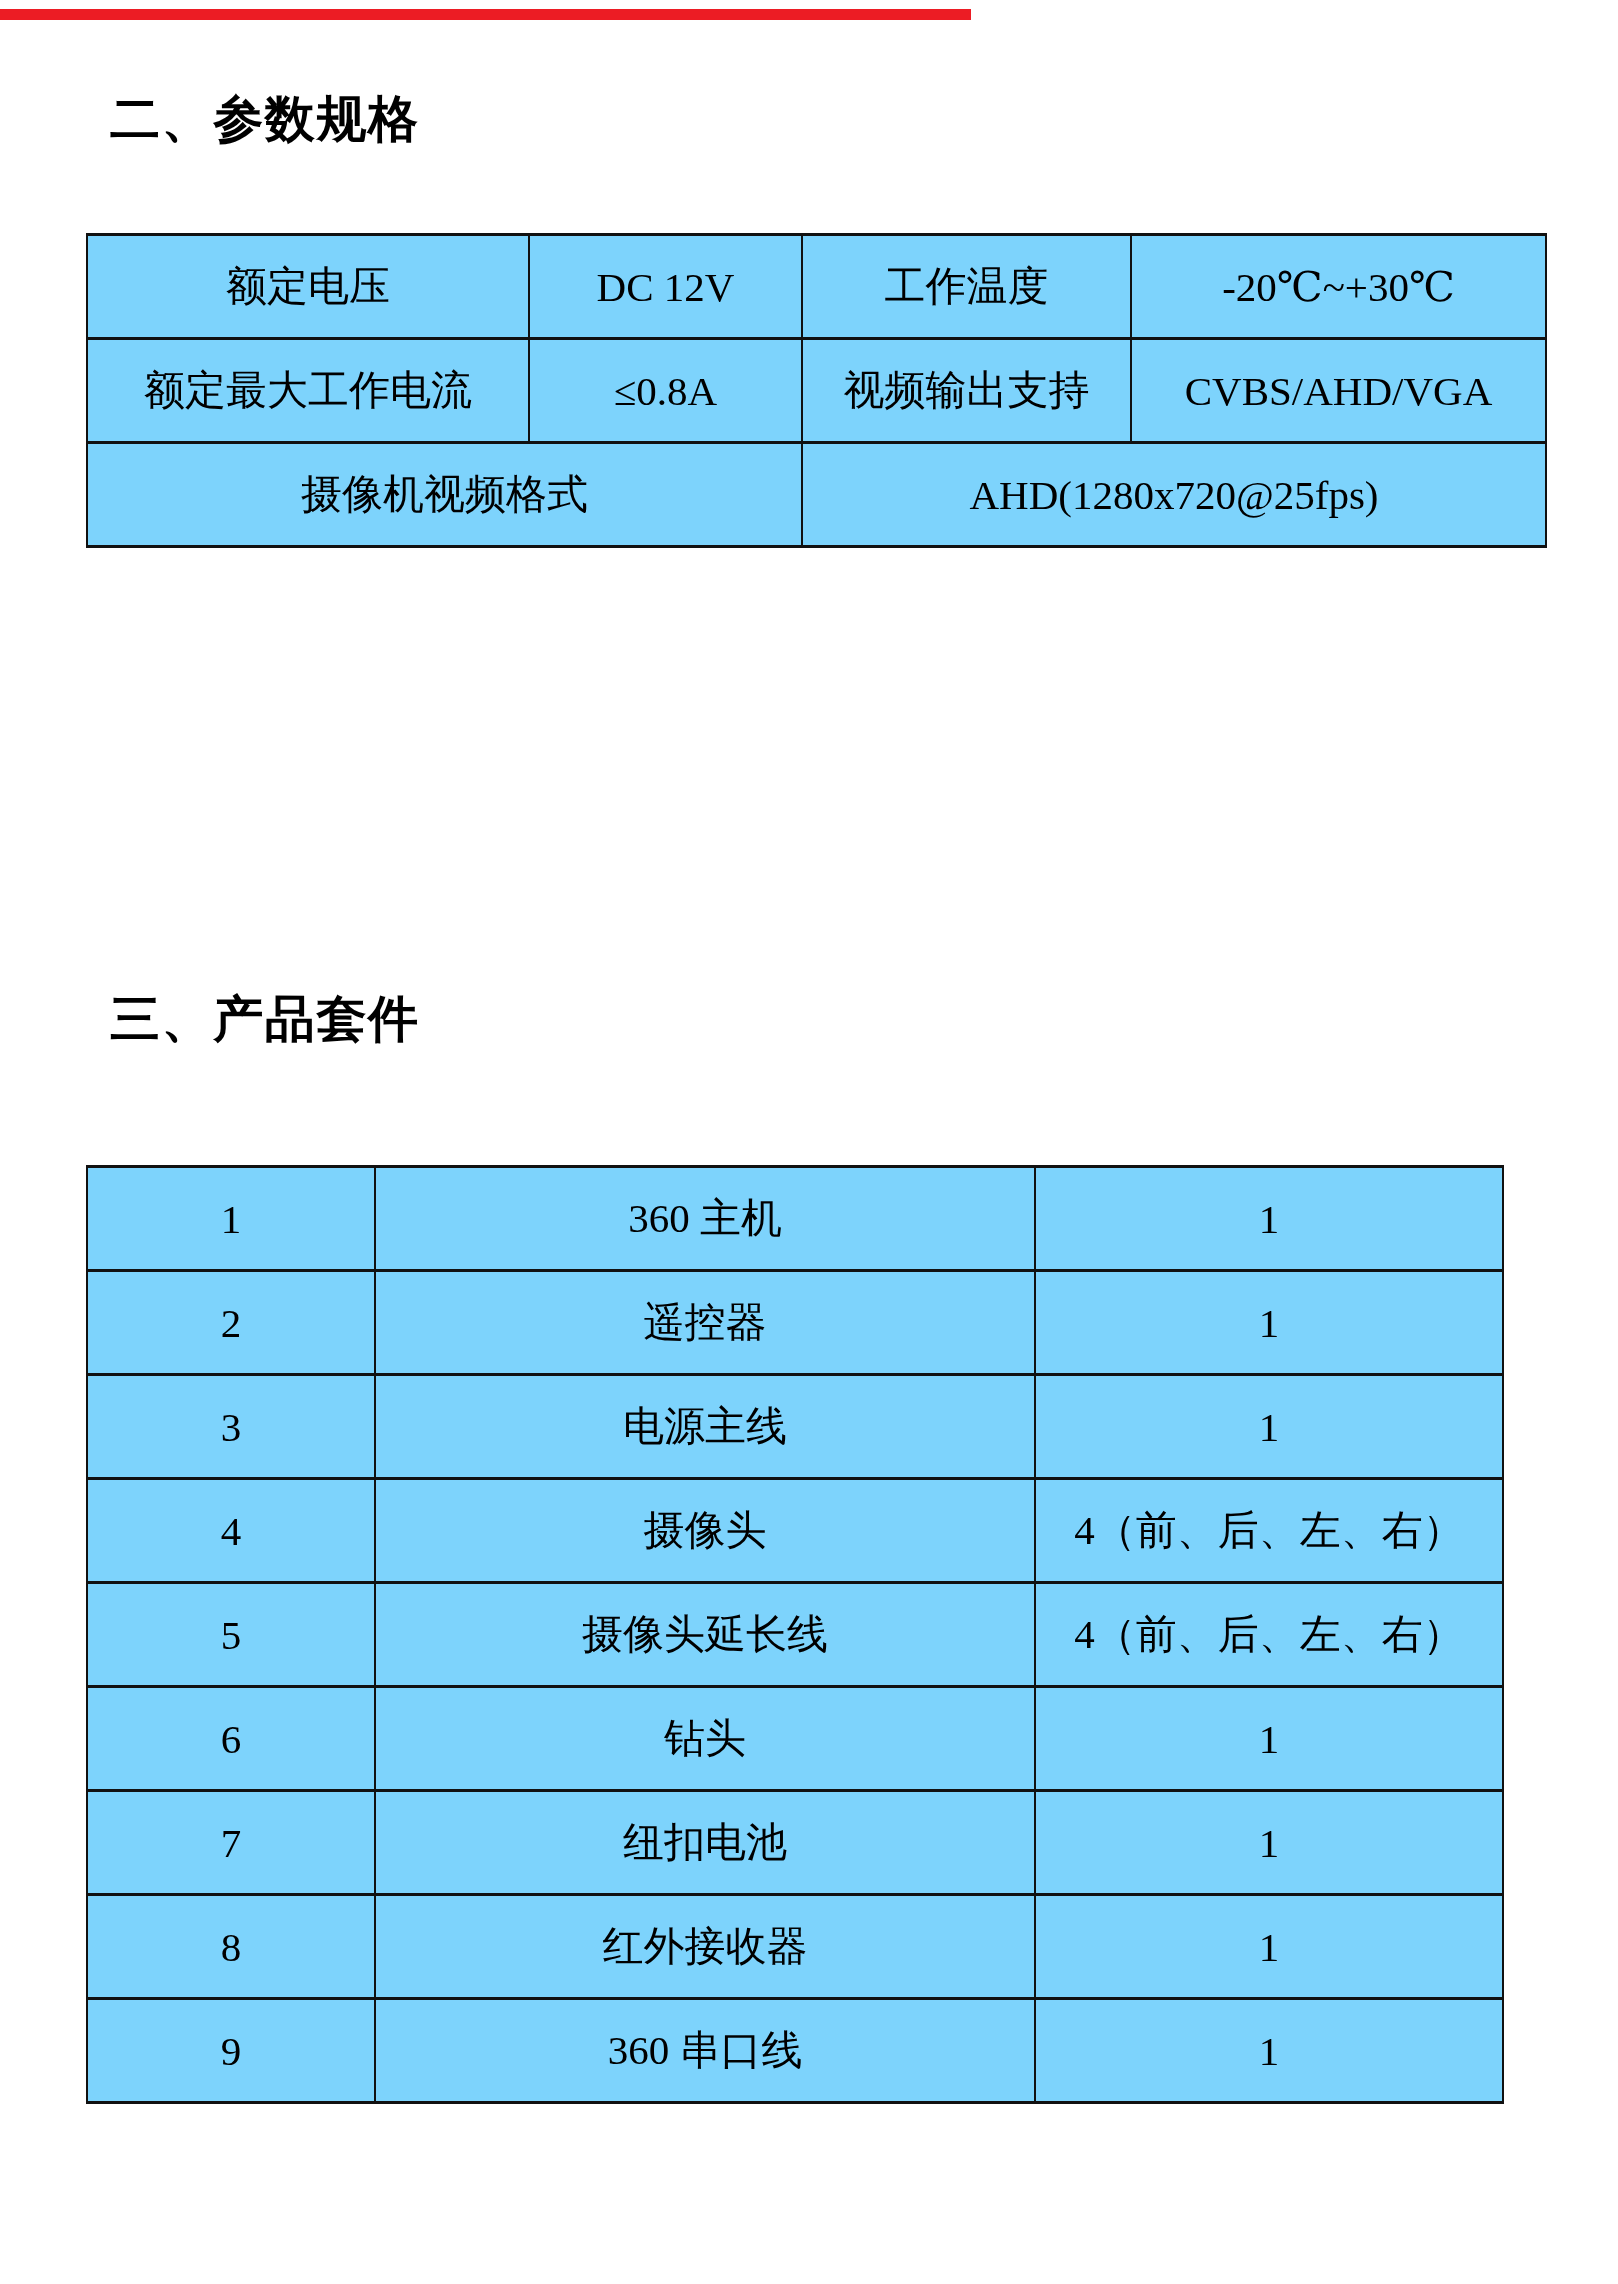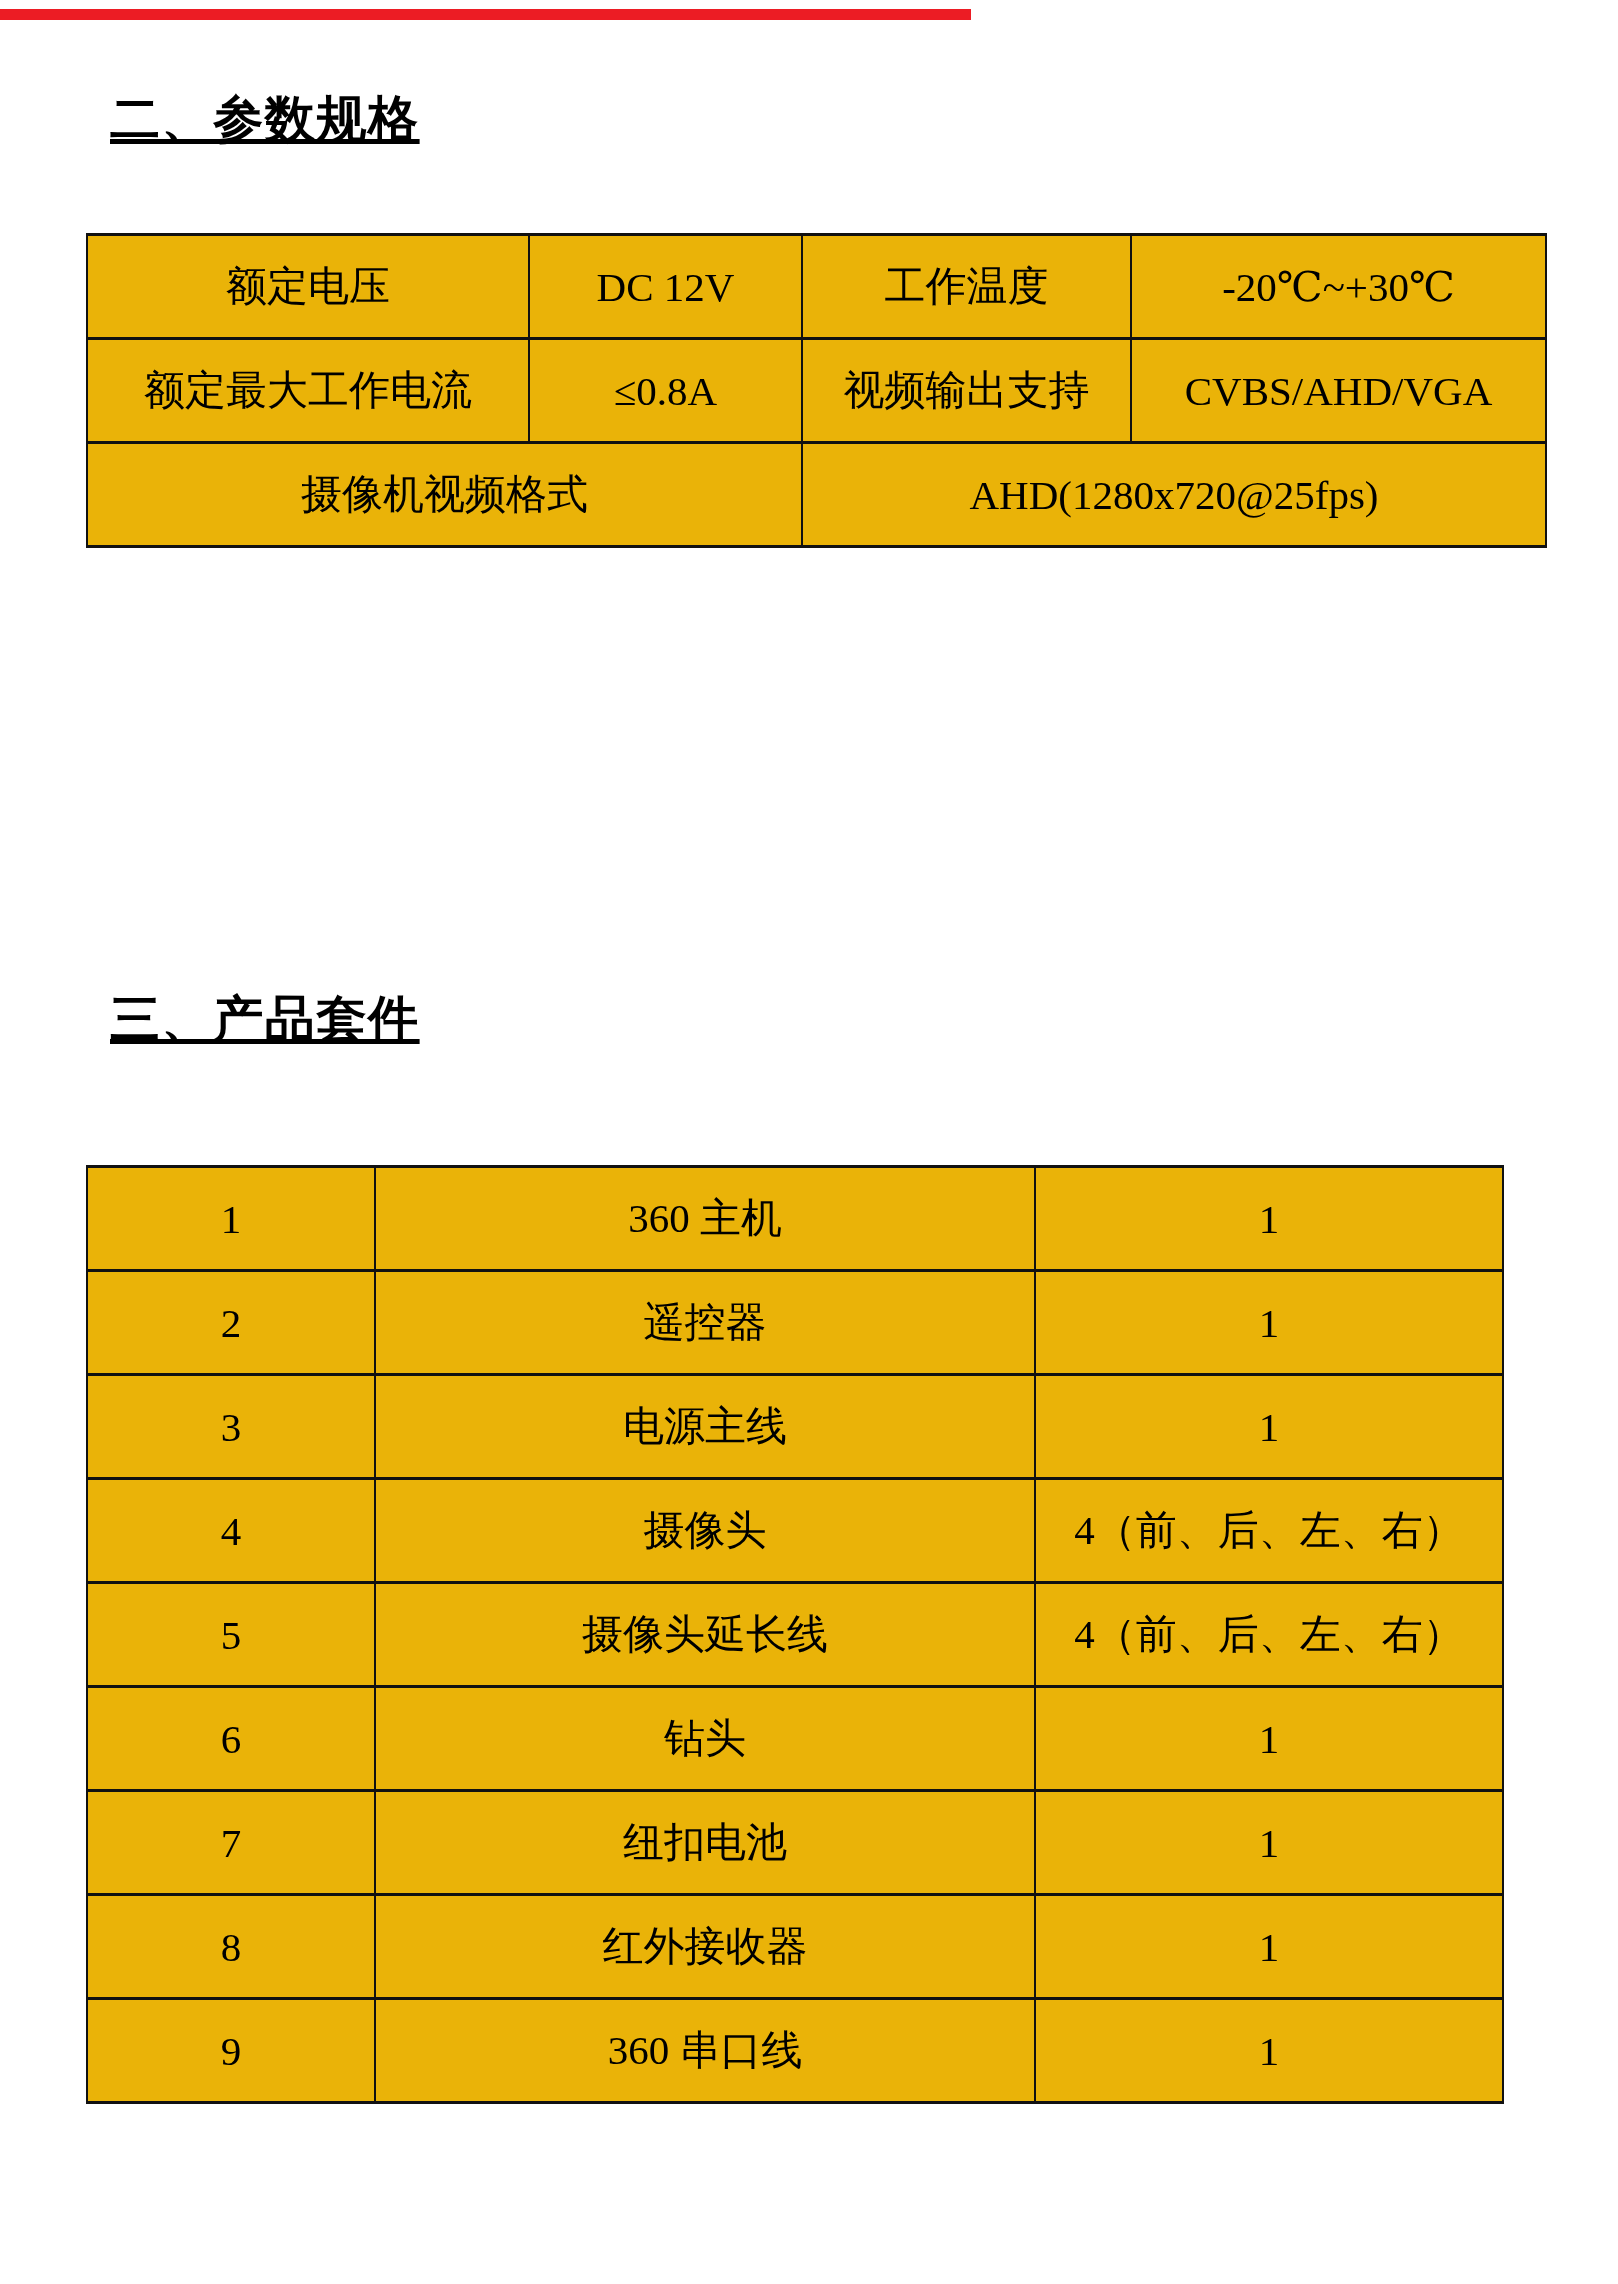--- a/index.html
+++ b/index.html
@@ -2,24 +2,24 @@
 <html style="font-size:12.6px"><head>
 <meta charset="utf-8">
 <style>
   html,body { margin:0; padding:0; background:#ffffff; }
   .page {
     position:relative; width:1619px; height:2284px; background:#ffffff;
     font-family:"Liberation Serif","DejaVu Serif",serif; color:#000000;
     overflow:hidden;
   }
   .red-bar { position:absolute; left:0; top:9.4px; width:971px; height:10.2px; background:#ec1c24; }
-  .sec-title { position:absolute; left:110px; margin:0; font-size:50px; font-weight:bold; letter-spacing:1.6px;text-decoration:underline; }
+  .sec-title { position:absolute; left:110px; margin:0; font-size:50px; font-weight:bold; letter-spacing:1.6px; }
   .t1 { top:86px; }
   .t2 { top:986px; }
-  table { border-collapse:collapse; table-layout:fixed; position:absolute; background:#eab308;padding-left:45px; }
+  table { border-collapse:collapse; table-layout:fixed; position:absolute; background:#7dd3fc;padding-left:45px; }
   td,th {
     border:2.4px solid #111111;
     border-top-width:3.1px; border-bottom-width:3.1px;
     text-align:center; vertical-align:middle;
     font-size:41px; font-weight:normal; padding:0;
     overflow:hidden; white-space:nowrap;
   }
   .spec-table { left:86px; top:233px; width:1458px; }
   .spec-table tr { height:104px; }
   .kit-table { left:86px; top:1165px; width:1417px; }

